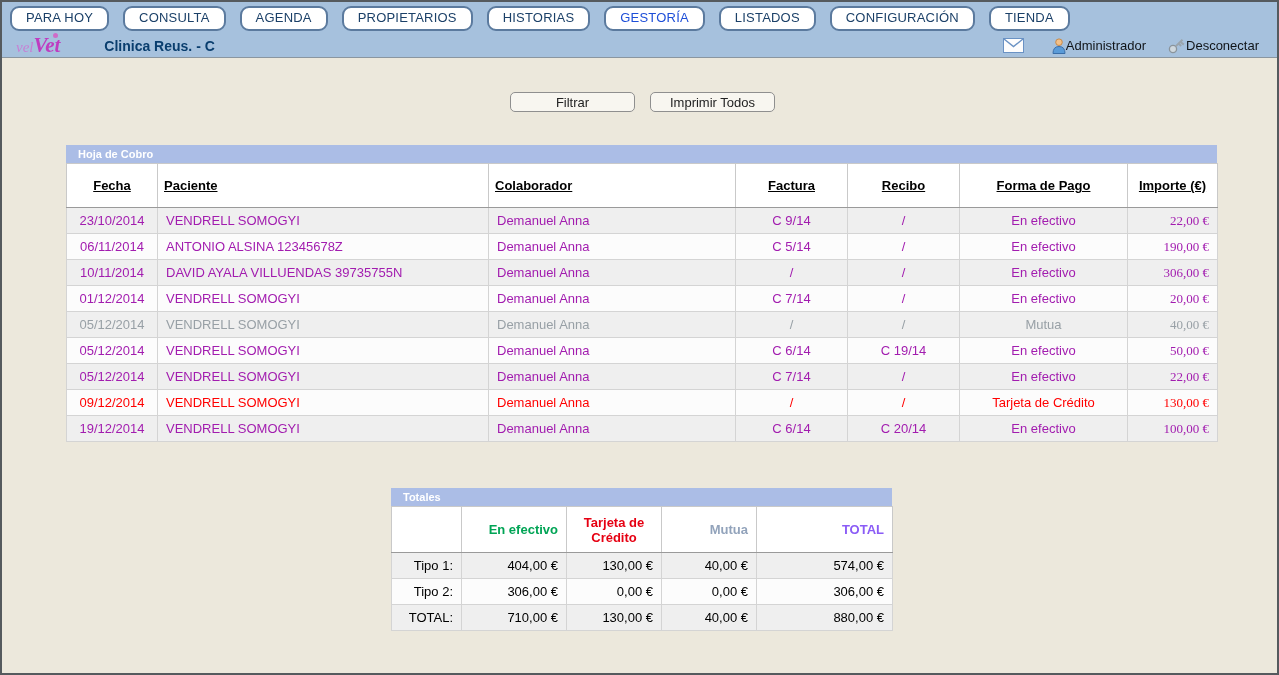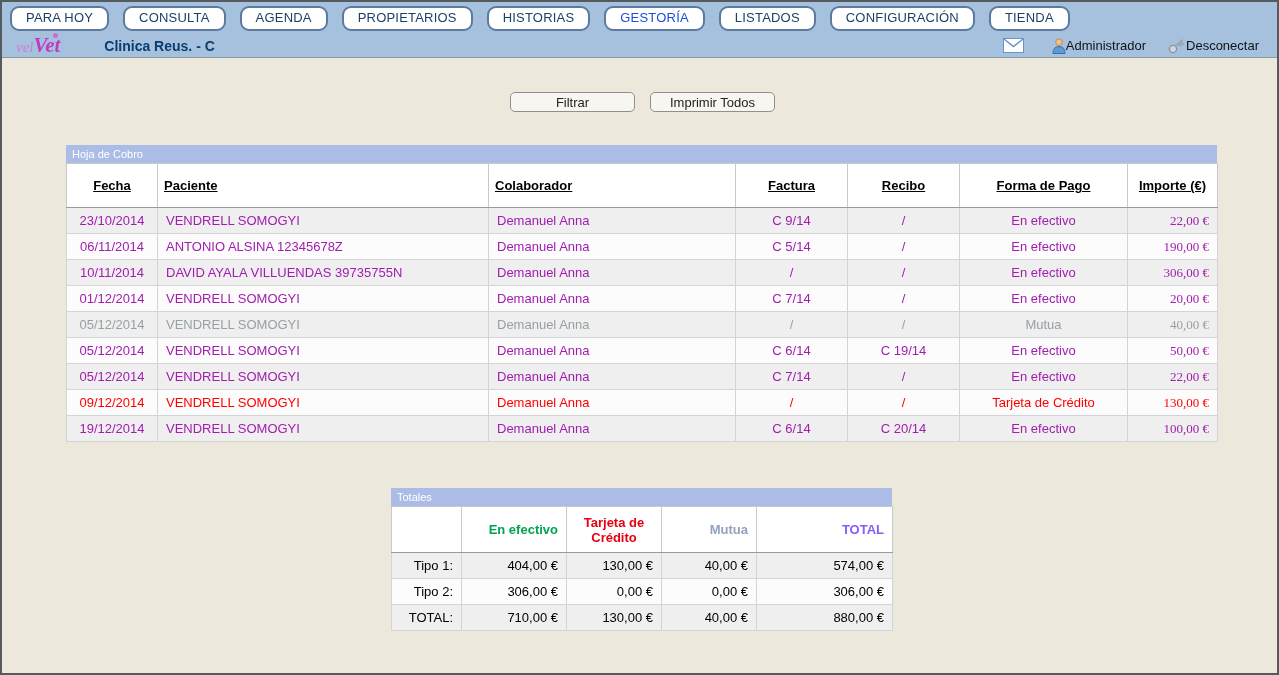--- a/index.html
+++ b/index.html
@@ -30,22 +30,22 @@
   .gap-user { margin-right:22px; }
   
   .toolbar { position:absolute; top:90px; left:508px; display:flex; gap:15px; }
   .btn {
     width:125px; height:20px; background:#f8f6f0; border:1px solid #8f8f8f;
     border-radius:5px; font-size:13px; color:#222; text-align:center;
     line-height:17px; cursor:pointer; font-family:"Liberation Sans", sans-serif;
   }
   
   .panel-title {
-    height:18px; background:#abbde6; color:#fff; font-weight:normal;
-    font-size:11px; line-height:18px; padding-left:6px;
+    height:18px; background:#abbde6; color:#fff; font-weight:bold;
+    font-size:11px; line-height:18px; padding-left:12px;
   }
   table { border-collapse:collapse; background:#fff; table-layout:fixed; }
   .billing { position:absolute; left:64px; top:143px; width:1151px; }
   .billing table { width:1151px; font-size:13px; }
   .billing th {
     border:1px solid #c9c9c9; border-bottom:1px solid #9a9a9a;
     height:44px; font-size:13px; color:#000; background:#fff; padding:0 6px;text-decoration:underline;
   }
   .billing td { border:1px solid #d4d4d4; height:26px; padding:0 8px; }
   .billing tbody tr:nth-child(odd) td { background:#efefef; }

